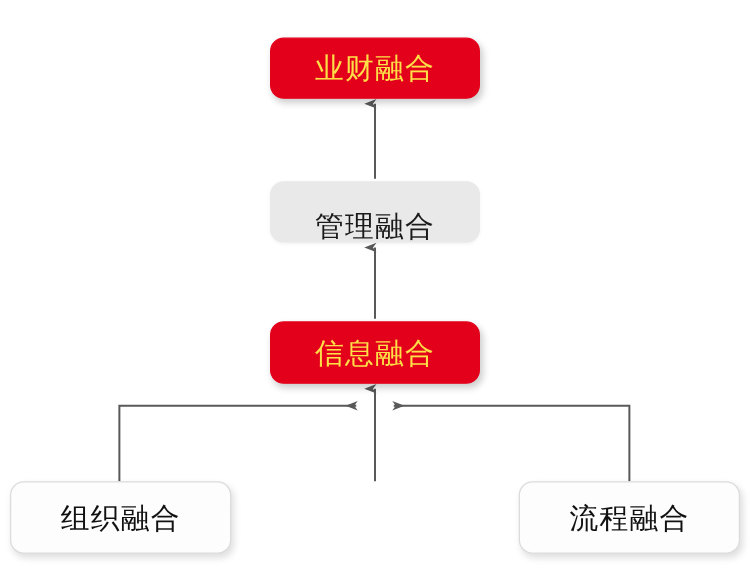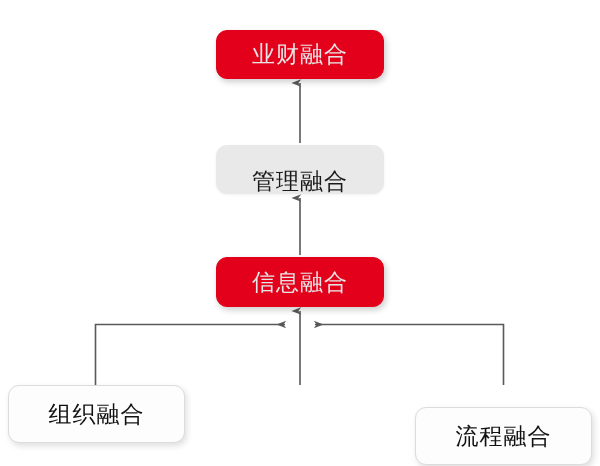--- a/index.html
+++ b/index.html
@@ -37,21 +37,21 @@
     white-space: nowrap;
     z-index: 2;
   }
   .node-label {
     display: block;
     line-height: 1;
   }
   
   .node--accent {
     background: #E3001B;
-    color: #e5e5e5;
+    color: #fde047;
     border: 1px solid #E3001B;
     font-size: 23px;
     box-shadow: 2px 3px 6px rgba(0,0,0,0.20);
   }
   .node--muted {
     background: #E9E9E9;
     color: #1a1a1a;
     border: 1px solid #E9E9E9;
     font-size: 23px;
     box-shadow: 0 1px 3px rgba(0,0,0,0.06);
@@ -62,21 +62,21 @@
     border: 1px solid #DCDCDC;
     font-size: 23px;
     box-shadow: 2px 3px 6px rgba(0,0,0,0.13);
   }
   
   #node-top      { left: 216px; top: 30px;  width: 168px; height: 49px; }
   #node-mid      { left: 216px; top: 145px; width: 168px; height: 49px; align-items: flex-end; }
   #node-info     { left: 216px; top: 257px; width: 168px; height: 50px; }
   #node-org      { left: 8px;   top: 385px; width: 177px; height: 58px; }
   #node-cog      { left: 216px; top: 385px; width: 169px; height: 58px; }
-  #node-proc     { left: 415px; top: 407px; width: 177px; height: 58px; }
+  #node-proc     { left: 415px; top: 385px; width: 177px; height: 58px; }
 </style>
 </head>
 <body>
 
 <div id="canvas">
 
   <svg id="edge-layer" viewBox="0 0 600 466" width="600" height="466" xmlns="http://www.w3.org/2000/svg">
     <defs>
       <marker id="arrow-up" markerWidth="11" markerHeight="11" refX="5.5" refY="9.2" orient="auto" markerUnits="userSpaceOnUse">
         <path d="M5.5,0.6 L9.3,10.4 L5.5,7.6 L1.7,10.4 Z" fill="#595959"></path>

